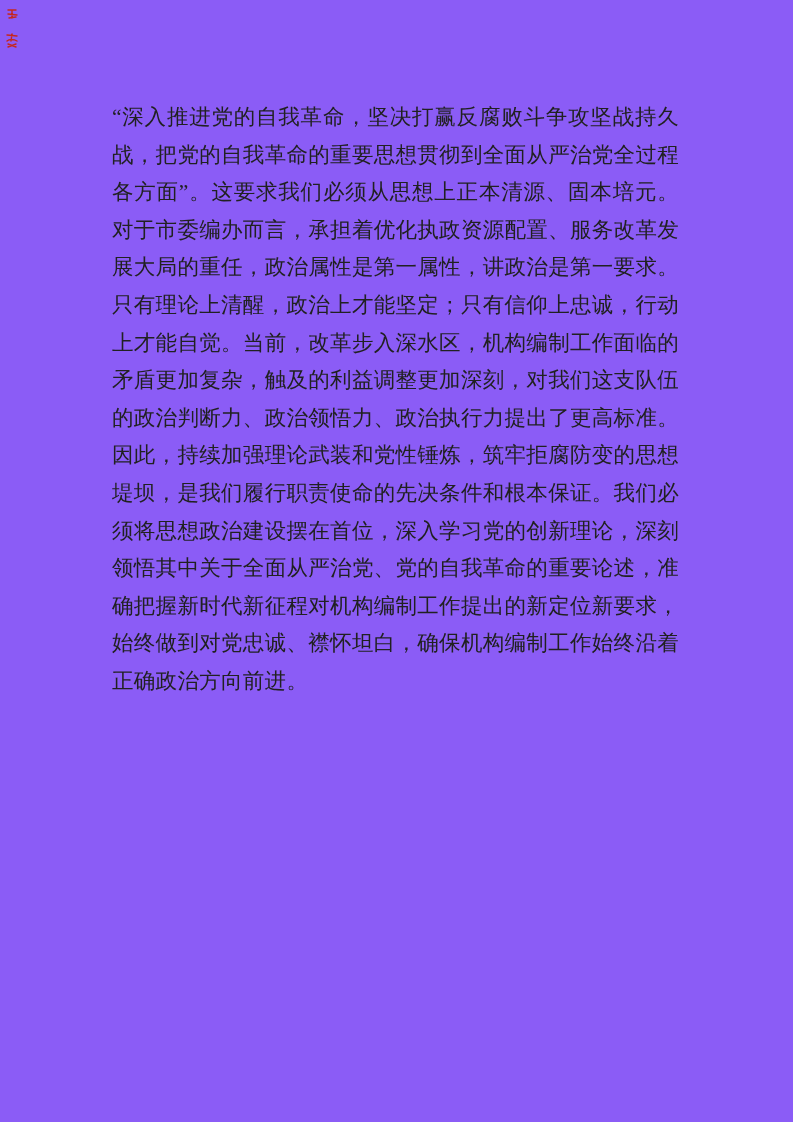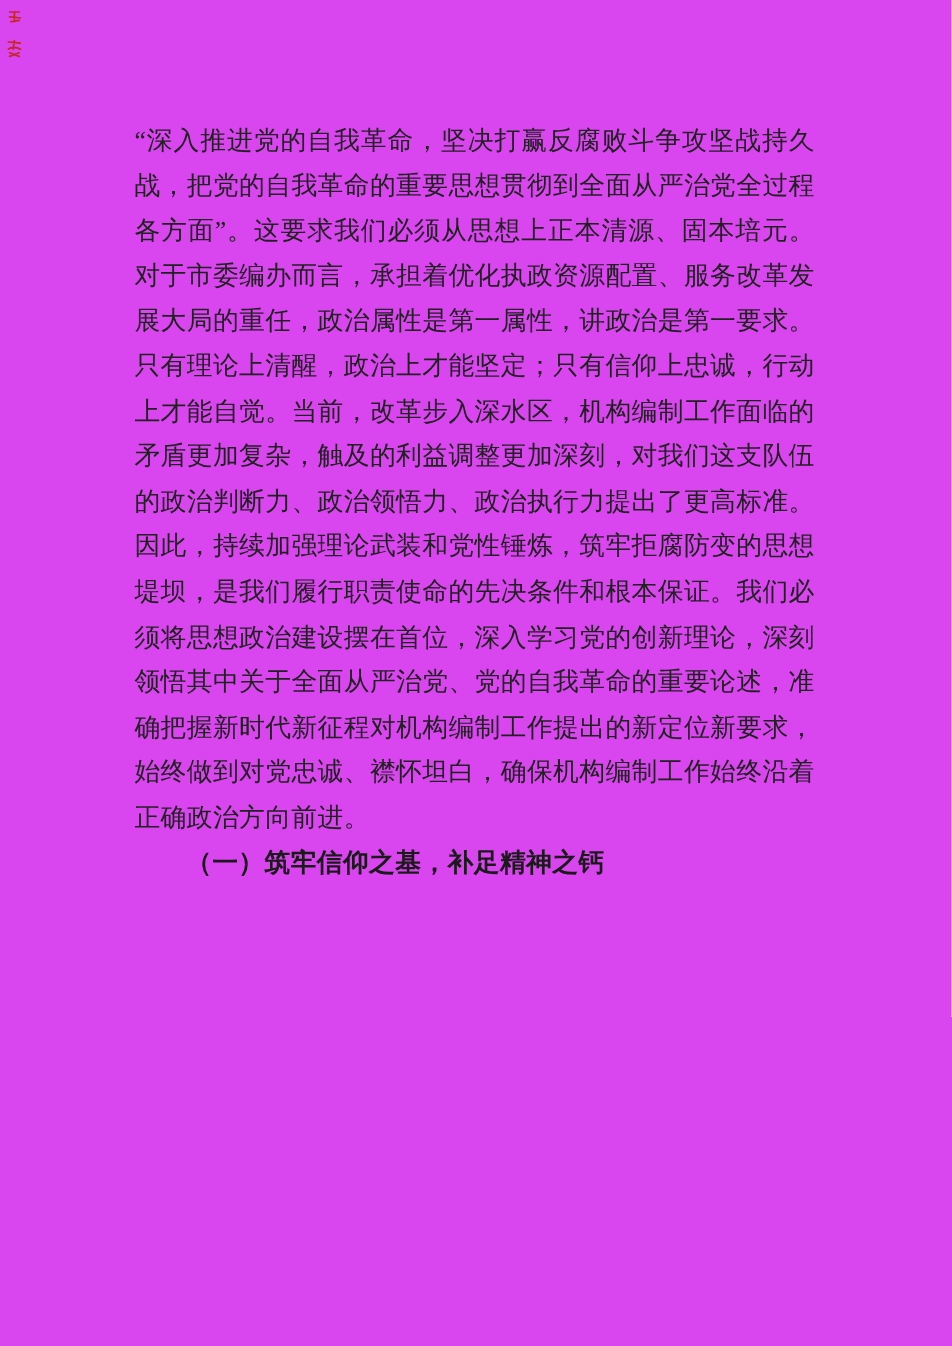--- a/index.html
+++ b/index.html
@@ -4,21 +4,21 @@
 <style>
   html, body {
     margin: 0;
     padding: 0;
     background: #ffffff;
   }
   .page {
     position: relative;
     width: 793px;
     height: 1122px;
-    background: #d946ef;
+    background: #8b5cf6;
     overflow: hidden;
     font-family: "Liberation Serif", "DejaVu Serif", serif;
   }
   .content {
     position: absolute;
     left: 112px;
     top: 99px;
     width: 567px;
     color: #212121;
     font-size: 21.5px;
@@ -65,16 +65,15 @@
   </span>
 
   <span class="red-mark" style="left:5px; top:33px;">
     <svg width="14" height="16" viewBox="0 0 14 16">
       <path d="M2 2 L12 3 M7 1 L6 8 M2 8 C4 6, 9 6, 12 8 M3 14 L11 11 M3 11 L11 14" stroke="#c5271f" stroke-width="1.4" fill="none" stroke-linecap="round"></path>
     </svg>
   </span>
 
   <div class="content">
     <p class="para-continuation">“深入推进党的自我革命，坚决打赢反腐败斗争攻坚战持久战，把党的自我革命的重要思想贯彻到全面从严治党全过程各方面”。这要求我们必须从思想上正本清源、固本培元。对于市委编办而言，承担着优化执政资源配置、服务改革发展大局的重任，政治属性是第一属性，讲政治是第一要求。只有理论上清醒，政治上才能坚定；只有信仰上忠诚，行动上才能自觉。当前，改革步入深水区，机构编制工作面临的矛盾更加复杂，触及的利益调整更加深刻，对我们这支队伍的政治判断力、政治领悟力、政治执行力提出了更高标准。因此，持续加强理论武装和党性锤炼，筑牢拒腐防变的思想堤坝，是我们履行职责使命的先决条件和根本保证。我们必须将思想政治建设摆在首位，深入学习党的创新理论，深刻领悟其中关于全面从严治党、党的自我革命的重要论述，准确把握新时代新征程对机构编制工作提出的新定位新要求，始终做到对党忠诚、襟怀坦白，确保机构编制工作始终沿着正确政治方向前进。</p>
-    <p class="section-heading">（一）筑牢信仰之基，补足精神之钙</p>
   </div>
 
 </div>
 
 </body></html>

